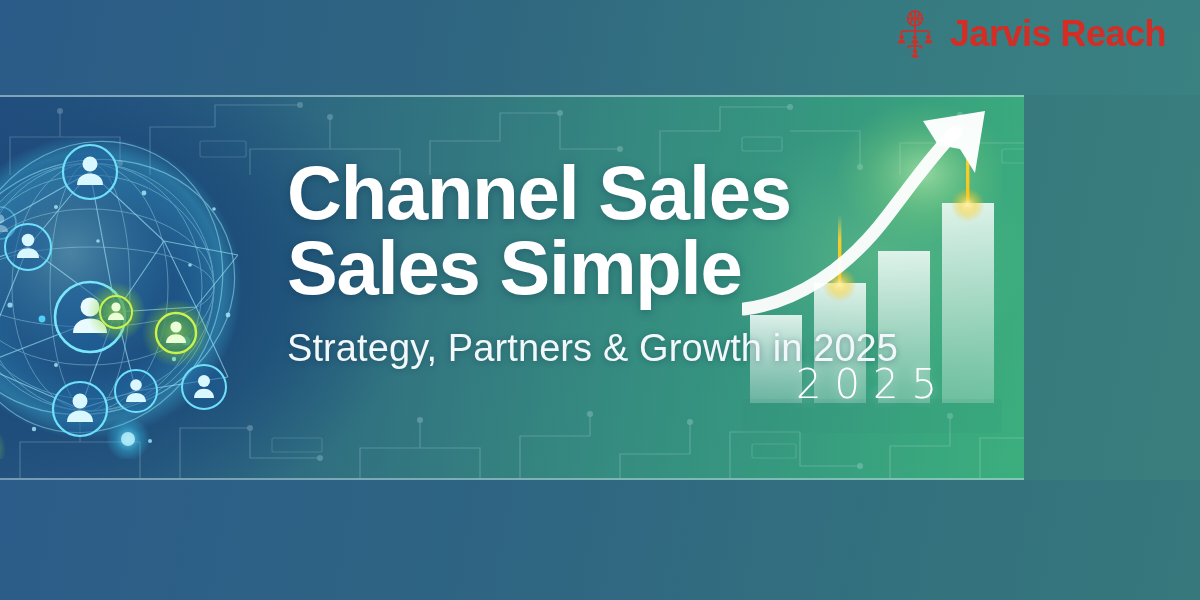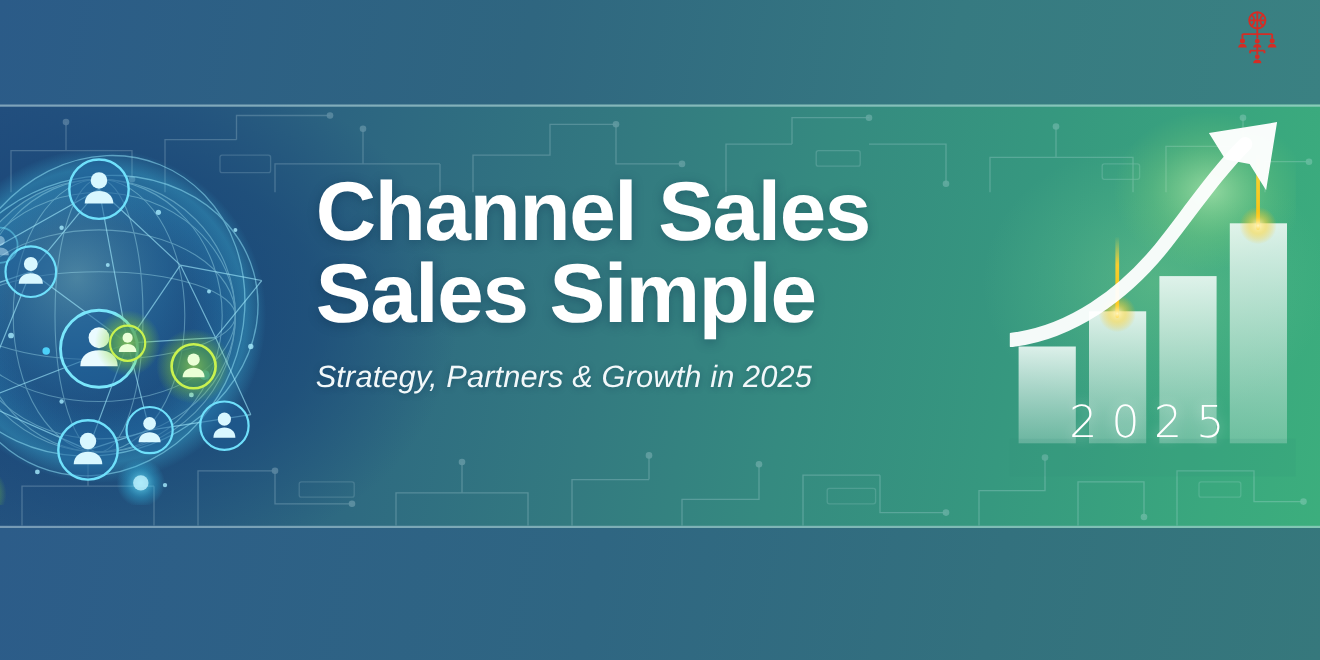--- a/index.html
+++ b/index.html
@@ -33,21 +33,21 @@
     display:flex; align-items:center; gap:12px; z-index:40;
   }
   #brand-mark { width:46px; height:48px; display:block; }
   #brand-name {
     color:#d42d25; font-size:36px; font-weight:bold;
     letter-spacing:-0.5px; line-height:1; white-space:nowrap;
   }
 
   
   #banner {
-    position:absolute; left:0; top:95px; width:1200px; height:385px;
+    position:absolute; left:0; top:95px; width:1024px; height:385px;
     overflow:hidden;
     background:linear-gradient(100deg,
        #23507f 0%, #285a81 14%, #2e6a81 30%, #337a80 46%,
        #358a80 60%, #36987f 76%, #3aa87e 92%, #3cae7d 100%);
     border-top:2px solid rgba(200,228,235,.55);
     border-bottom:2px solid rgba(200,228,235,.5);
   }
   
   #banner-left-wash {
     position:absolute; left:0; top:0; width:430px; height:100%;
@@ -78,24 +78,23 @@
     position:absolute; left:287px; top:58px; width:640px; z-index:20;
   }
   #headline {
     color:#ffffff; font-size:76px; font-weight:bold;
     line-height:.99; letter-spacing:-1.2px;
     text-shadow:0 2px 10px rgba(10,40,70,.35);
   }
   #headline .l2 { display:block; }
   #subhead {
     margin-top:22px;
-    color:#f2f8fa; font-size:28px; font-weight:normal;
+    color:#f2f8fa; font-size:38px; font-weight:normal;
     letter-spacing:.1px;
     text-shadow:0 1px 6px rgba(10,40,70,.35);
-    font-style:italic;
   }
 
   
   #chart-wrap {
     position:absolute; right:22px; top:6px; width:260px; height:370px; z-index:15;
   }
   #year-label {
     position:absolute; left:6px; top:258px; width:250px;
     text-align:center; color:#ffffff;
     font-size:40px; font-weight:300; letter-spacing:13px;
@@ -123,20 +122,21 @@
         <circle cx="9.5" cy="27" r="2.3"></circle>
           <path d="M5.6 33.2c0-2.2 1.8-3.4 3.9-3.4s3.9 1.2 3.9 3.4z"></path>
         <circle cx="36.5" cy="27" r="2.3"></circle>
           <path d="M32.6 33.2c0-2.2 1.8-3.4 3.9-3.4s3.9 1.2 3.9 3.4z"></path>
         <circle cx="23" cy="27.4" r="2.2"></circle>
           <path d="M19.3 33.2c0-2.1 1.7-3.2 3.7-3.2s3.7 1.1 3.7 3.2z"></path>
         <circle cx="23" cy="41.5" r="2.2"></circle>
           <path d="M19.3 47.4c0-2.1 1.7-3.2 3.7-3.2s3.7 1.1 3.7 3.2z"></path>
       </g>
     </svg>
+    <div id="brand-name">Jarvis Reach</div>
   </div>
 
   <div id="banner">
 
     <div id="banner-left-wash"></div>
     <div id="banner-right-bloom"></div>
 
     <svg class="circuit" id="circuit-top" viewBox="0 0 1200 78" preserveAspectRatio="none">
       <g stroke="#cfe9ef" stroke-width="1.2" fill="none" opacity=".75">
         <path d="M10 78 V40 H60 V14 M60 40 H120 V66 M150 78 V30 H215 M215 30 V8 H300"></path>

